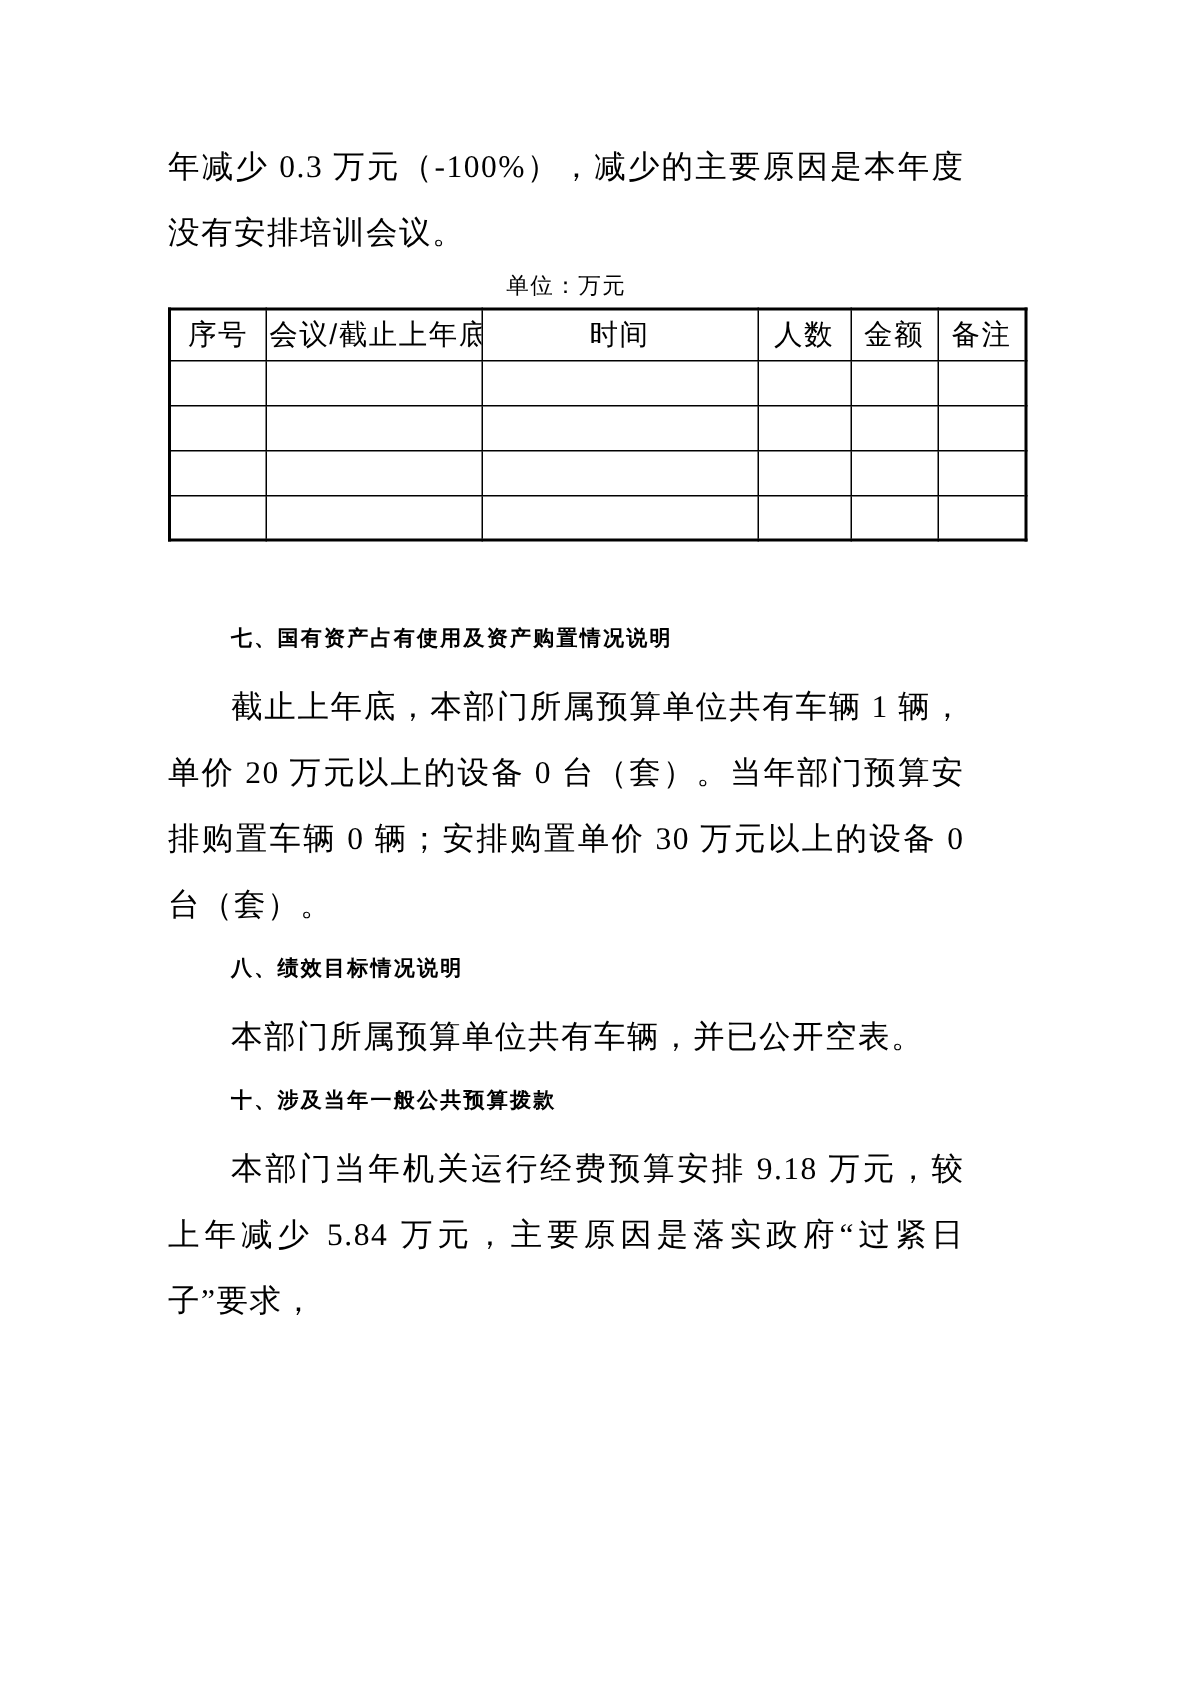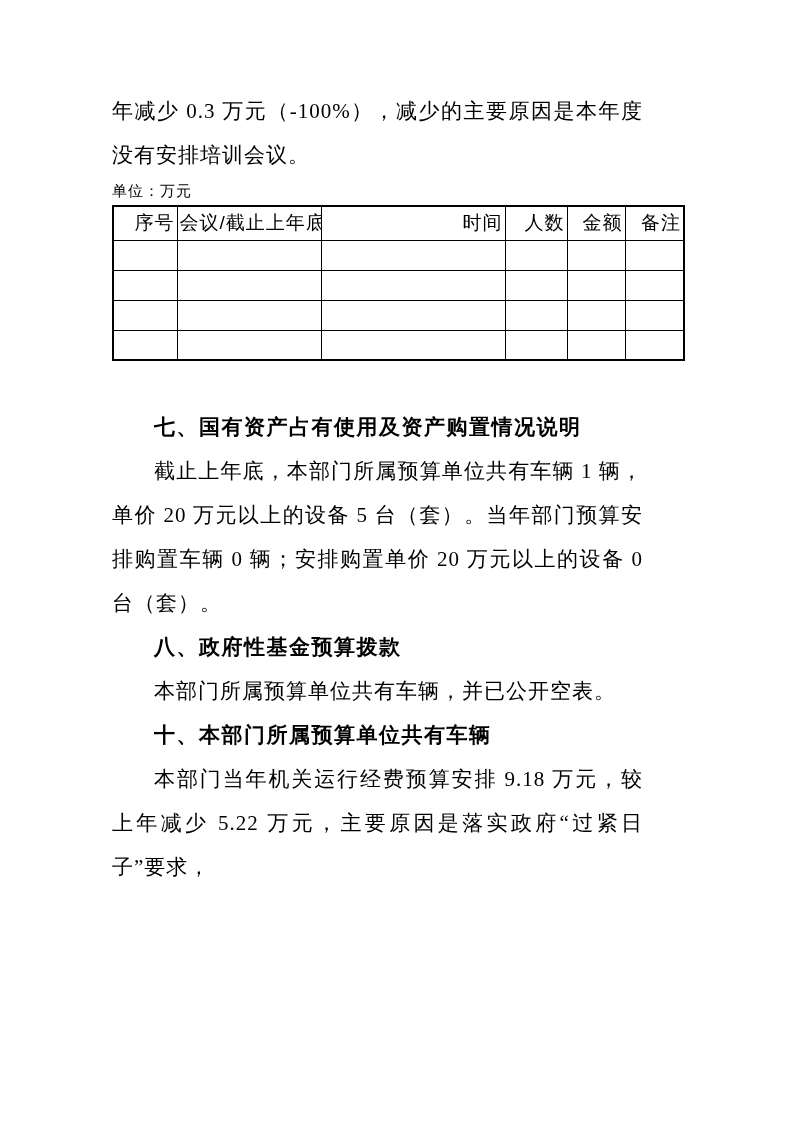--- a/index.html
+++ b/index.html
@@ -25,45 +25,45 @@
     font-family:"Liberation Sans","DejaVu Sans",sans-serif;
     font-size:22px;
     font-weight:bold;
     text-align:center;
     line-height:40px;
     letter-spacing:2px;
   }
   .unit-note {
     font-size:15px;
     line-height:28px;
-    text-align:left;
+    text-align:center;
     letter-spacing:1px;
   }
   table.fee-table {
     border-collapse:collapse;
     table-layout:fixed;
     width:571px;
     border:2px solid #000;
   }
   .fee-table th, .fee-table td { border:1px solid #000; }
   .fee-table th {
     font-family:Liberation Sans, sans-serif;
     font-size:19px;
     font-weight:normal;
     height:34px;
-    text-align:right;
+    text-align:center;
     letter-spacing:1px;
     padding:0 2px;
     overflow:hidden;
     white-space:nowrap;
     margin-top:17px;
   }
   .fee-table td { height:30px; }
   .sec-heading {
-    font-size:21px;
+    font-size:14px;
     font-weight:bold;
     line-height:44px;
     padding-left:42px;
     letter-spacing:1.5px;
     white-space:nowrap;
   }
   section.first { margin-top:44px; }
 </style>
 </head>
 <body>
@@ -125,29 +125,29 @@
         <td></td>
         <td></td>
         <td></td>
         <td></td>
       </tr>
     </tbody>
   </table>
 
   <section class="first">
     <h3 class="sec-heading">七、国有资产占有使用及资产购置情况说明</h3>
-    <p class="body-para indent">截止上年底，本部门所属预算单位共有车辆 1 辆，单价 20 万元以上的设备 5 台（套）。当年部门预算安排购置车辆 0 辆；安排购置单价 20 万元以上的设备 0 台（套）。</p>
+    <p class="body-para indent">截止上年底，本部门所属预算单位共有车辆 1 辆，单价 20 万元以上的设备 0 台（套）。当年部门预算安排购置车辆 0 辆；安排购置单价 30 万元以上的设备 0 台（套）。</p>
   </section>
 
   <section>
-    <h3 class="sec-heading">八、政府性基金预算拨款</h3>
+    <h3 class="sec-heading">八、绩效目标情况说明</h3>
     <p class="body-para indent">本部门所属预算单位共有车辆，并已公开空表。</p>
   </section>
 
   <section>
   </section>
 
   <section>
-    <h3 class="sec-heading">十、本部门所属预算单位共有车辆</h3>
-    <p class="body-para indent">本部门当年机关运行经费预算安排 9.18 万元，较上年减少 5.22 万元，主要原因是落实政府“过紧日子”要求，</p>
+    <h3 class="sec-heading">十、涉及当年一般公共预算拨款</h3>
+    <p class="body-para indent">本部门当年机关运行经费预算安排 9.18 万元，较上年减少 5.84 万元，主要原因是落实政府“过紧日子”要求，</p>
   </section>
 
 </div>
 
 </body></html>

